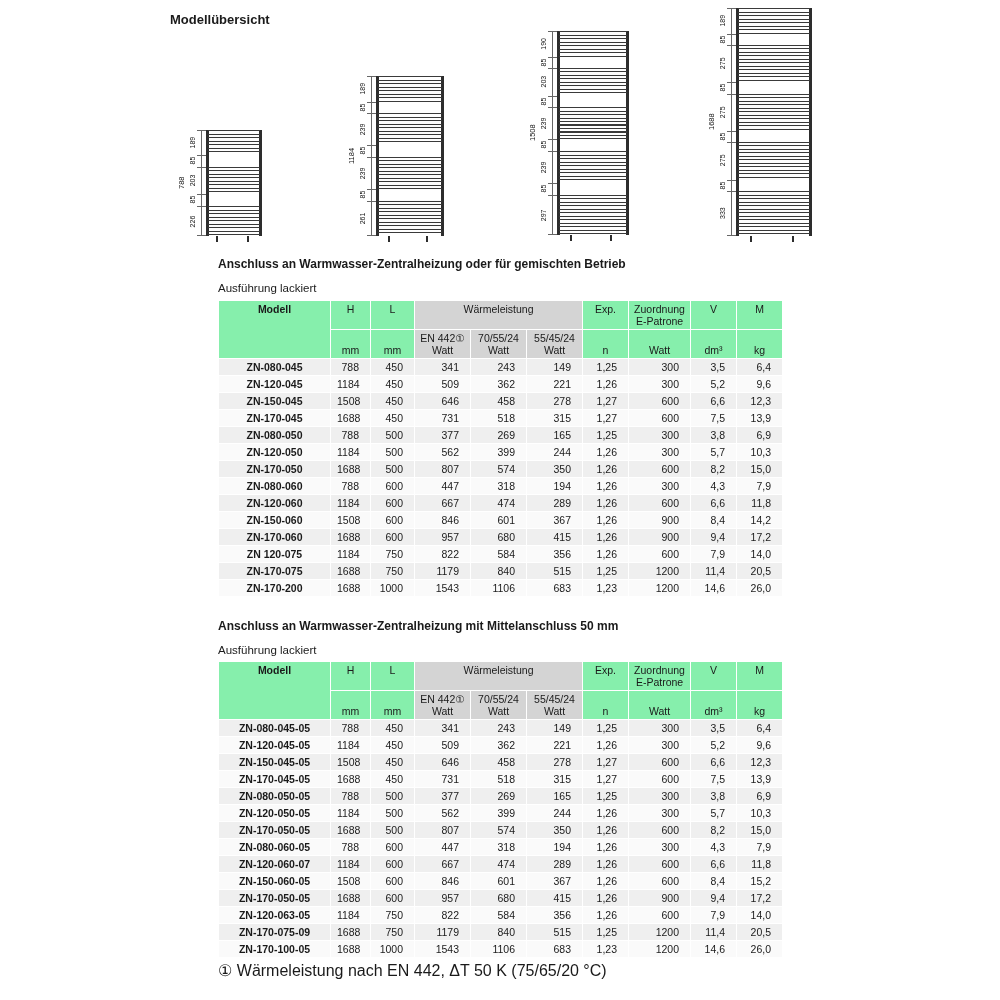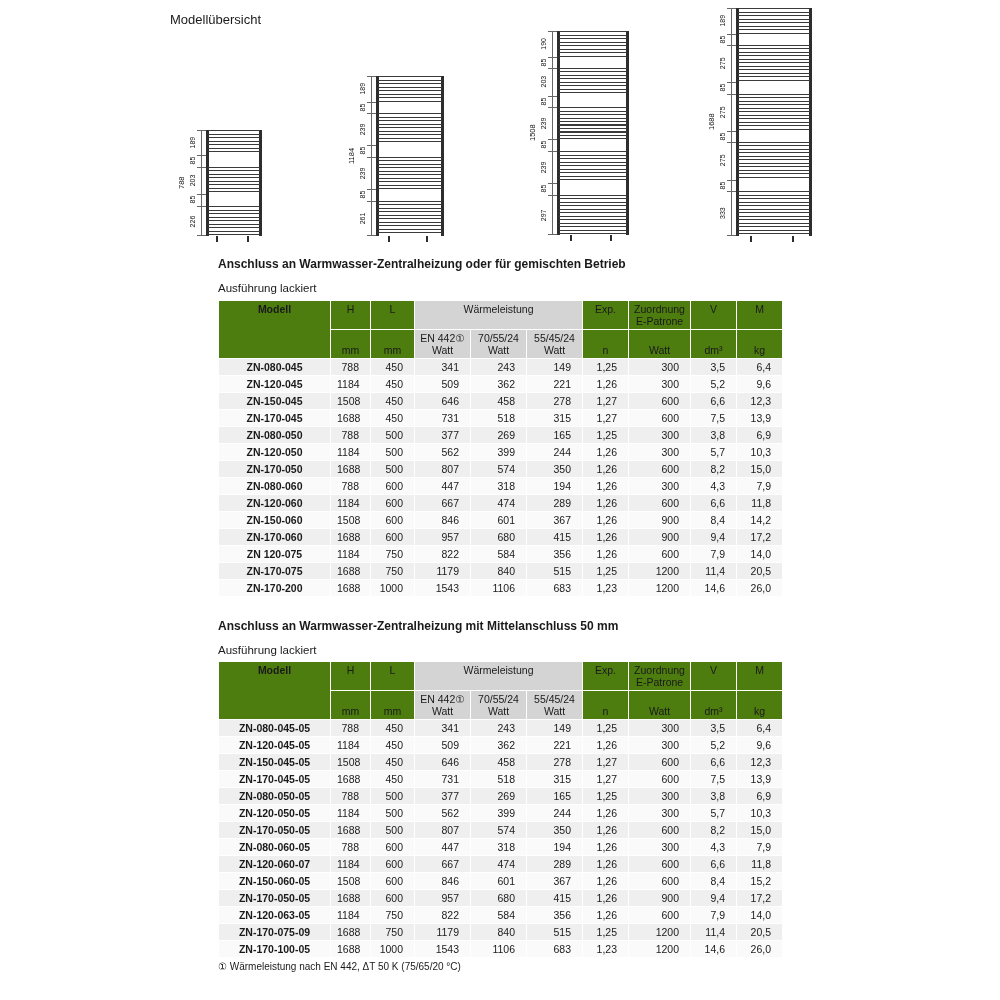--- a/index.html
+++ b/index.html
@@ -1,43 +1,43 @@
 <!DOCTYPE html>
 <html><head>
 <meta charset="utf-8">
 <style>
   *{margin:0;padding:0;box-sizing:border-box;}
   html,body{width:1000px;height:1000px;background:#ffffff;font-family:"Liberation Sans",sans-serif;color:#1a1a1a;}
   body{position:relative;overflow:hidden;}
   .abs{position:absolute;}
-  .page-title{left:170px;top:12px;font-size:13px;font-weight:normal;}
+  .page-title{left:170px;top:12px;font-size:13px;font-weight:bold;}
   .section-heading{font-size:12px;font-weight:bold;white-space:nowrap;}
   .sub-heading{font-size:11.5px;white-space:nowrap;}
-  .footnote{font-size:10px;white-space:nowrap;}
+  .footnote{font-size:16px;white-space:nowrap;}
 
   
   .diagram{position:absolute;}
   .overall-label{position:absolute;left:0;top:0;width:11px;writing-mode:vertical-rl;transform:rotate(180deg);
     font-size:7.5px;text-align:center;color:#111;line-height:11px;}
   .seg-label{position:absolute;left:11px;width:12px;writing-mode:vertical-rl;transform:rotate(180deg);
     font-size:7px;text-align:center;color:#111;line-height:12px;overflow:hidden;}
   .rail{position:absolute;left:25px;top:0;bottom:0;width:1px;background:#666;}
   .tick{position:absolute;left:21px;width:9px;height:1px;background:#666;}
   .radiator{position:absolute;left:30px;top:0;bottom:0;}
   .tube{position:absolute;top:0;bottom:0;width:3px;background:#2d2d2d;}
   .tube.left{left:0;}
   .tube.right{right:0;}
   .rungs{position:absolute;left:2px;right:2px;
     background:repeating-linear-gradient(to bottom,#3a3a3a 0px,#3a3a3a 1px,transparent 1px,transparent 3.5px);}
   .foot{position:absolute;bottom:-6px;width:2px;height:6px;background:#2d2d2d;}
 
   
   .spec-table{border-collapse:collapse;table-layout:fixed;width:564px;font-size:10.5px;}
   .spec-table th,.spec-table td{border:1px solid #ffffff;overflow:hidden;white-space:nowrap;}
-  .spec-table thead th{background:#4d7c0f;font-weight:normal;text-align:center;padding:2px 3px;}
+  .spec-table thead th{background:#86efac;font-weight:normal;text-align:center;padding:2px 3px;}
   .spec-table thead th.warm{background:#d4d4d4;}
   .spec-table thead tr:first-child th{vertical-align:top;height:22px;}
   .spec-table thead tr:last-child th{vertical-align:bottom;height:26px;}
   .spec-table th.th-modell{font-weight:bold;vertical-align:top;text-align:center;}
   .spec-table tbody td{height:17px;padding:0 6px;}
   .spec-table tbody td.model{font-weight:bold;text-align:center;}
   .spec-table tbody td.num{text-align:right;padding-right:11px;}
   .spec-table tbody tr:nth-child(odd) td{background:#efefef;}
   .spec-table tbody tr:nth-child(even) td{background:#fafafa;}
 </style>

